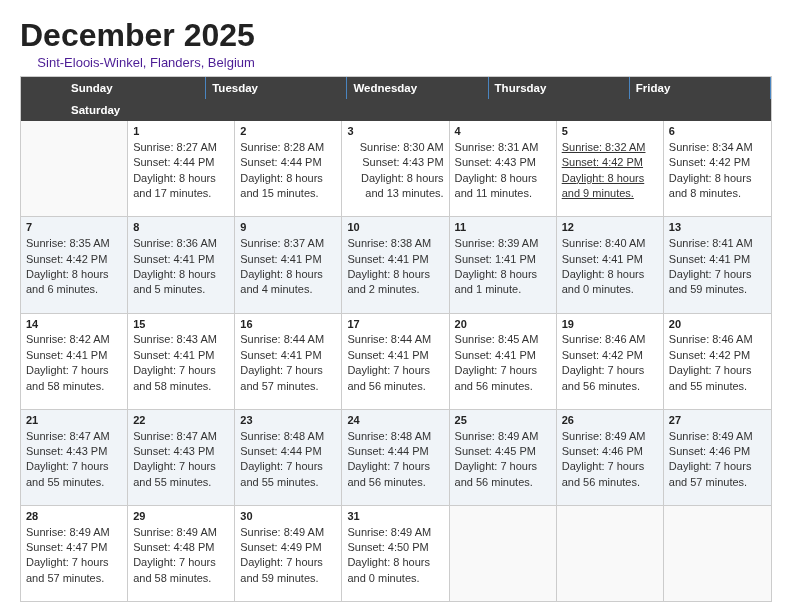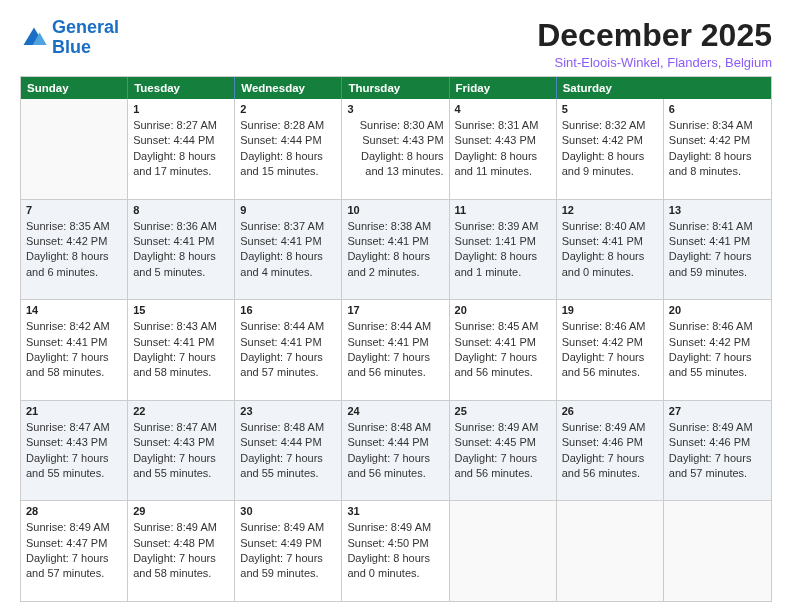--- a/index.html
+++ b/index.html
@@ -45,33 +45,34 @@
       text-align: right;
     }
     .month-title {
       font-size: 32px;
       font-weight: bold;
       color: #222;
       line-height: 1.1;
     }
     .subtitle {
       font-size: 13px;
-      color: #8b5cf6;
+      color: #4c1d95;
       margin-top: 2px;
     }
     .calendar {
       flex: 1;
       display: flex;
       flex-direction: column;
       border: 1px solid #ccc;
     }
     .cal-header {
       display: grid;
-      grid-template-columns: repeat(7, 1fr);
-      background: #15803d;
+      grid-template-columns: repeat(5, 1fr);
+      background: #404040;
+      padding-left: 44px;
     }
     .cal-header-cell {
       color: #fff;
       font-size: 11.5px;
       font-weight: bold;
       padding: 5px 6px;
       text-align: left;
       border-right: 1px solid #4a85c0;
     }
     .cal-header-cell:last-child { border-right: none; }
@@ -109,30 +110,20 @@
       color: #333;
       font-size: 11px;
       line-height: 1.4;
     }
   </style>
 </head>
 <body>
 
 <div class="page">
   <div class="header">
-    <div class="logo">
-      <svg class="logo-icon" viewBox="0 0 40 40">
-        <polygon points="20,5 35,30 5,30" fill="#1a6fc4"></polygon>
-        <polygon points="28,12 38,30 18,30" fill="#4fa3e0"></polygon>
-      </svg>
-      <div class="logo-text">
-        <div><span>General</span></div>
-        <div style="color:#1a6fc4;">Blue</div>
-      </div>
-    </div>
     <div class="title-block">
       <div class="month-title">December 2025</div>
       <div class="subtitle">Sint-Eloois-Winkel, Flanders, Belgium</div>
     </div>
   </div>
 
   <div class="calendar">
     <div class="cal-header">
     <div class="cal-header-cell">Sunday</div>
         <div class="cal-header-cell">Tuesday</div>
@@ -167,21 +158,21 @@
           </div>
           <div class="cal-cell">
             <div class="day-num">4</div>
             <div class="cell-info" style="white-space: pre-line;">Sunrise: 8:31 AM
 Sunset: 4:43 PM
 Daylight: 8 hours
 and 11 minutes.</div>
           </div>
           <div class="cal-cell">
             <div class="day-num">5</div>
-            <div class="cell-info" style="white-space: pre-line;">Sunrise: 8:32 AM
+            <div class="cell-info" style="white-space: pre-line; text-decoration: underline;">Sunrise: 8:32 AM
 Sunset: 4:42 PM
 Daylight: 8 hours
 and 9 minutes.</div>
           </div>
           <div class="cal-cell">
             <div class="day-num">6</div>
             <div class="cell-info" style="white-space: pre-line;">Sunrise: 8:34 AM
 Sunset: 4:42 PM
 Daylight: 8 hours
 and 8 minutes.</div>

